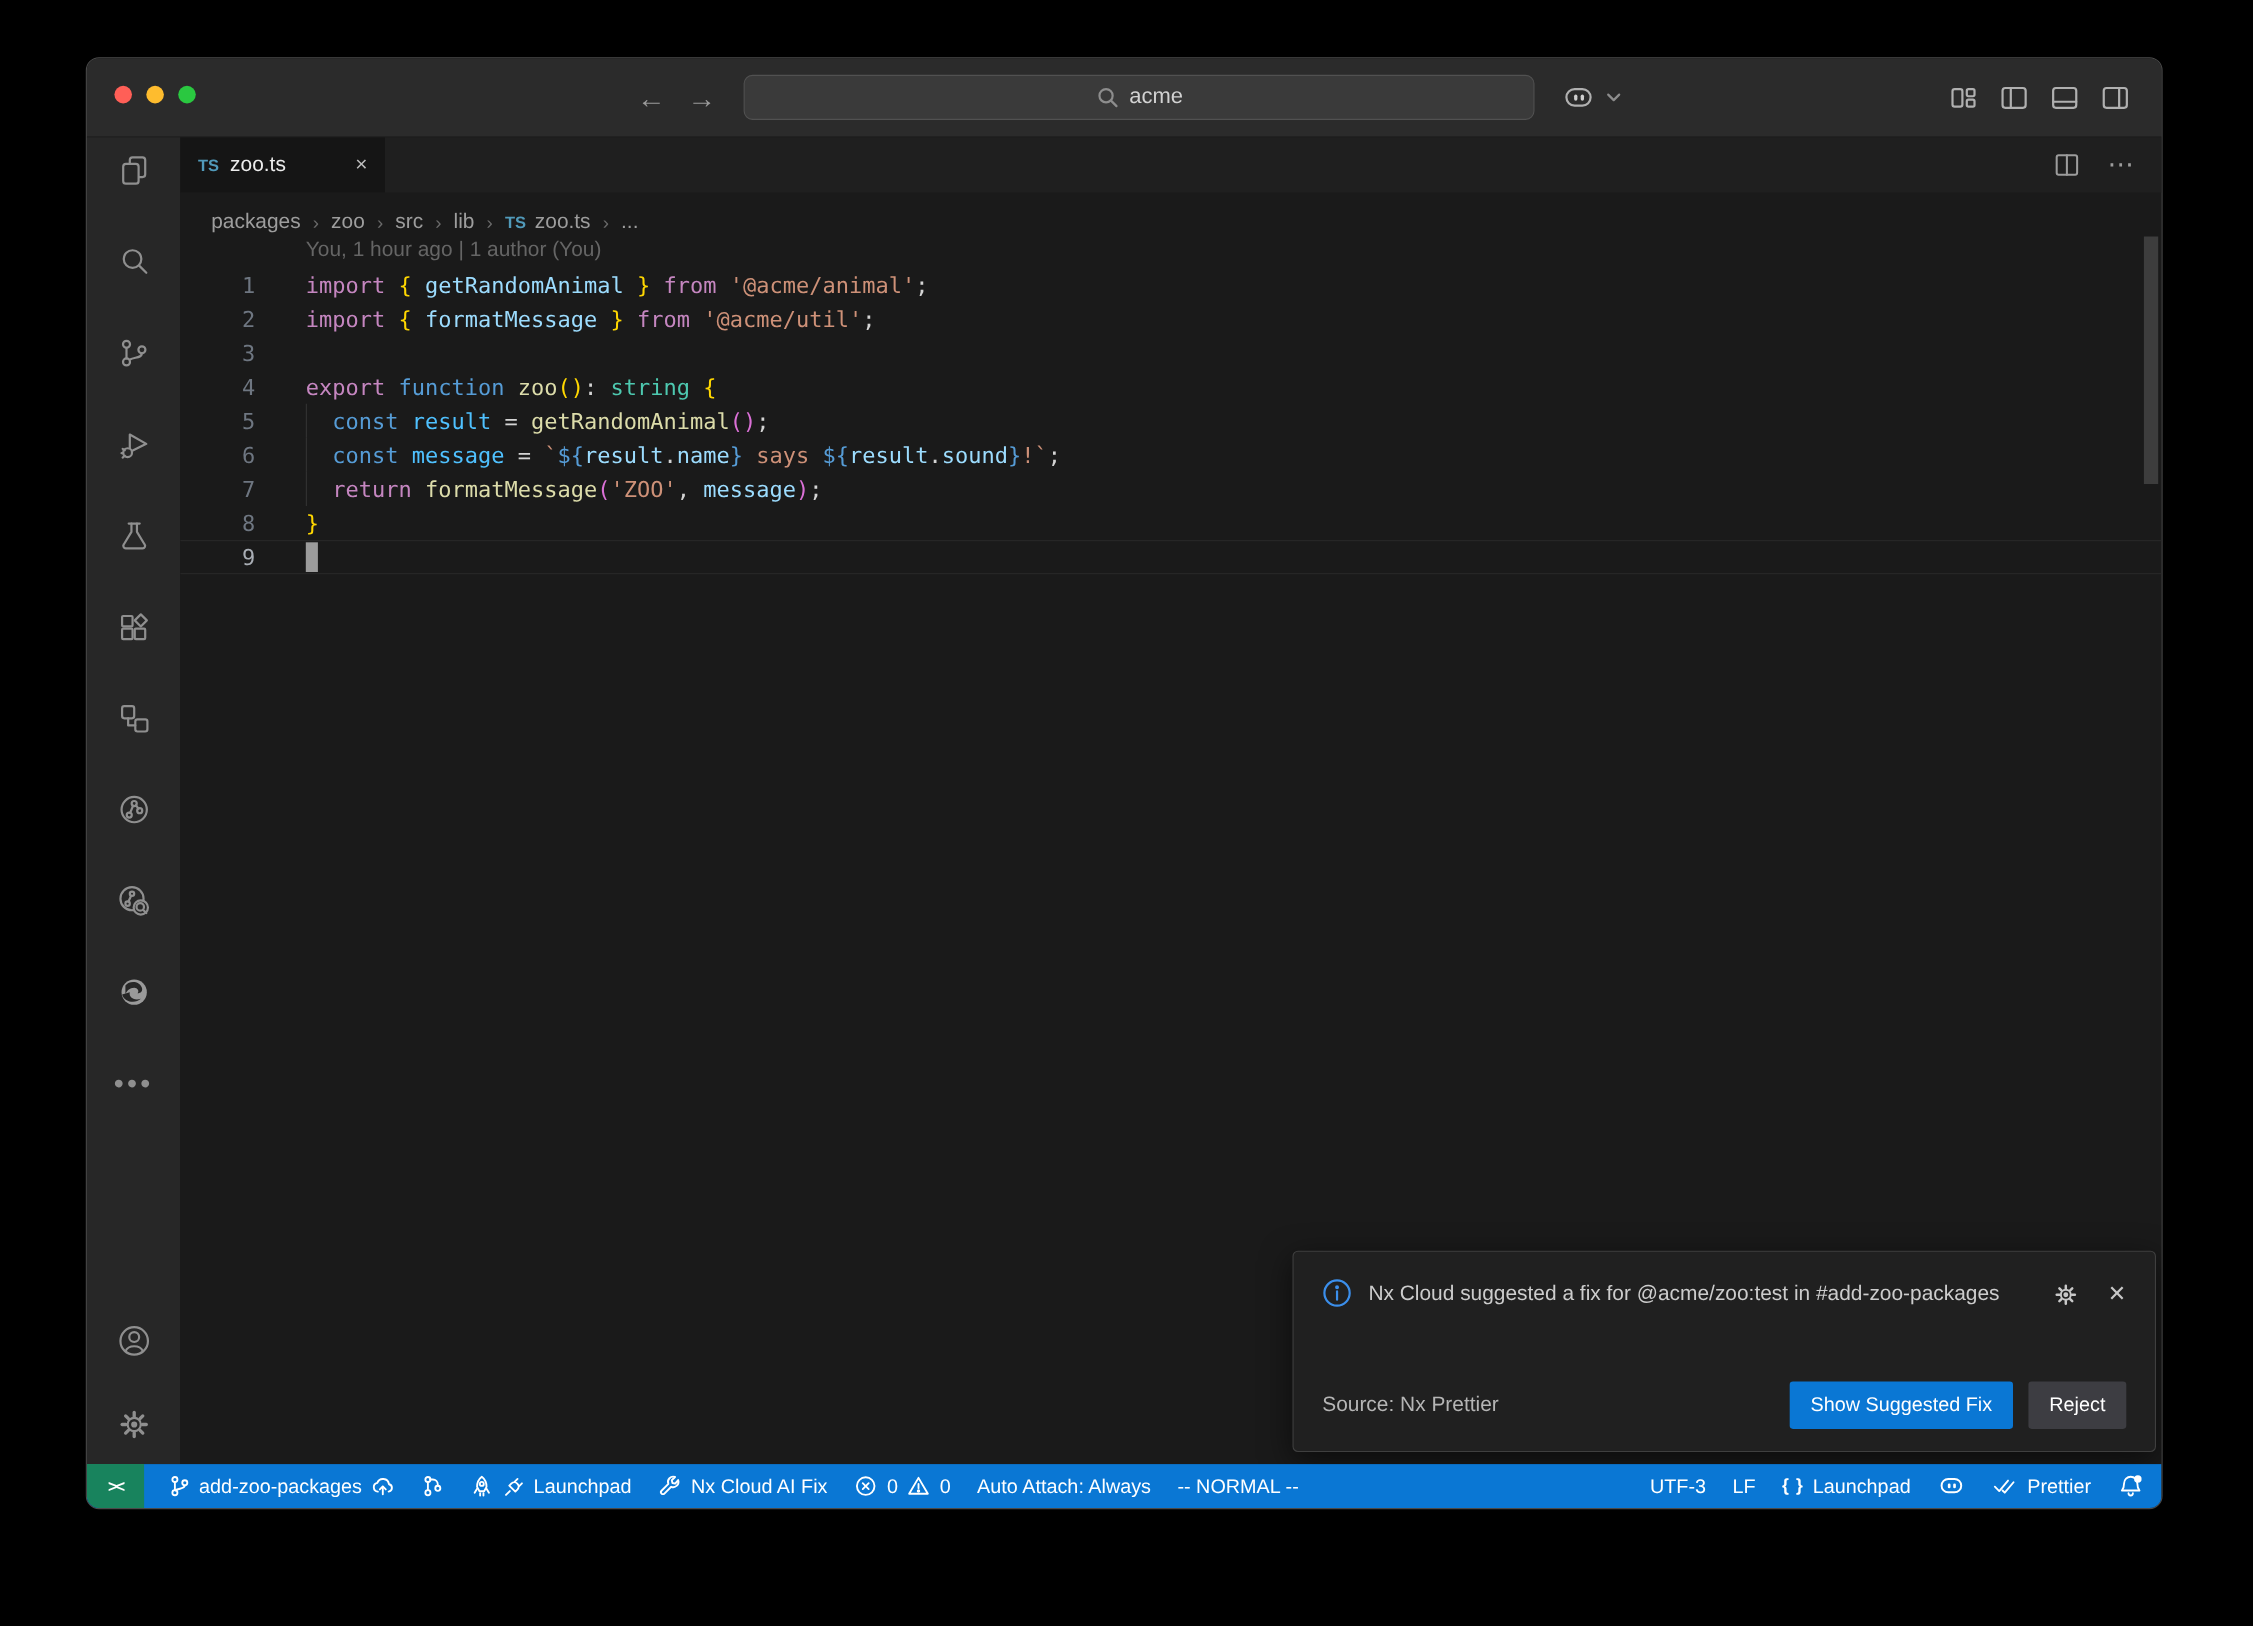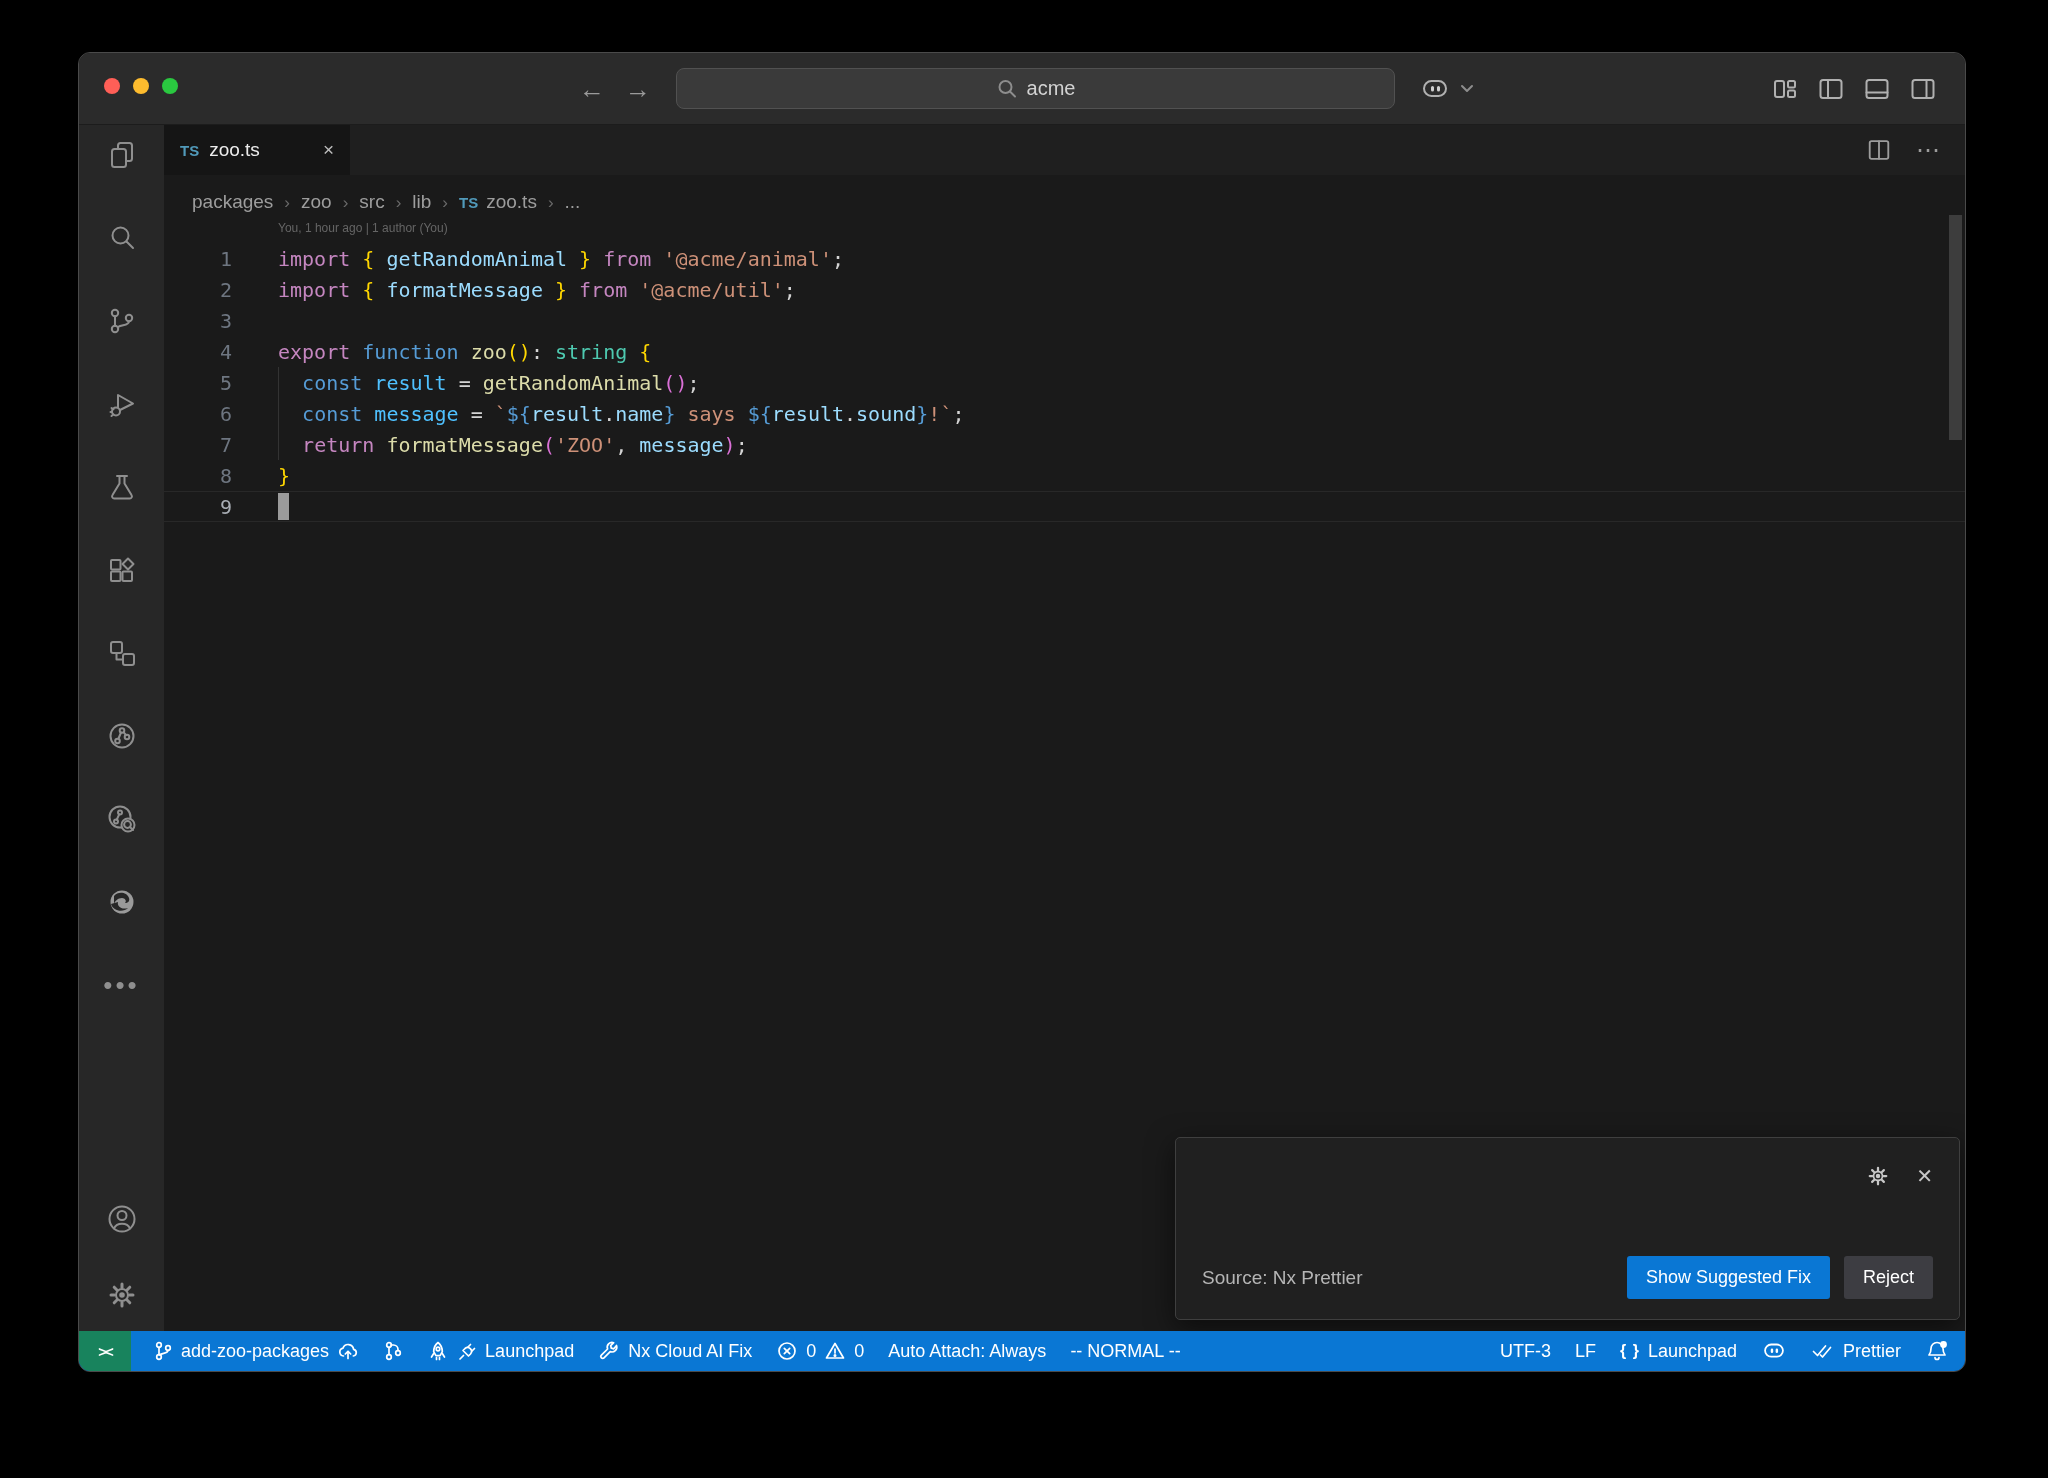--- a/index.html
+++ b/index.html
@@ -48,21 +48,21 @@
   .tab-close { margin-left:auto; color:#bdbdbd; font-size:19px; }
   .tab-actions { position:absolute; right:22px; top:0; height:50px; display:flex; align-items:center; gap:24px; color:#9c9c9c; }
   .tab-actions .dots { font-size:22px; }
 
   .breadcrumbs { position:absolute; left:0; top:50px; right:0; height:38px; display:flex; align-items:flex-end;
                  padding-left:28px; gap:11px; color:#9d9d9d; font-size:19px; }
   .breadcrumbs .sep { color:#6a6a6a; font-size:17px; }
   .crumb-file { display:flex; align-items:center; gap:8px; }
 
   .blame { position:absolute; left:114px; top:88px; height:30px; display:flex; align-items:center;
-           color:#656565; font-size:12px; }
+           color:#656565; font-size:19px; }
 
   .code-lines { position:absolute; left:0; top:118px; right:0; }
   .code-row { position:relative; height:31px; display:flex; align-items:center;
               font-family:"DejaVu Sans Mono", monospace; font-size:20px; white-space:pre; }
   .code-row.active { border-top:1px solid #282828; border-bottom:1px solid #282828; }
   .ln { width:68px; text-align:right; color:#6e7681; flex:0 0 auto; }
   .code-row.active .ln { color:#a9aeb5; }
   .code-text { padding-left:46px; }
   .indent-guide { position:absolute; left:114px; top:0; bottom:0; width:1px; background:#333; }
   .cursor { display:inline-block; width:11px; height:27px; background:#9b9b9b; vertical-align:middle; }
@@ -303,20 +303,28 @@
         <div class="code-row"><span class="ln">6</span><span class="indent-guide"></span><span class="code-text"><span style="color: rgb(212, 212, 212);">  </span><span style="color: rgb(86, 156, 214);">const</span><span style="color: rgb(212, 212, 212);"> </span><span style="color: rgb(79, 193, 255);">message</span><span style="color: rgb(212, 212, 212);"> = </span><span style="color: rgb(206, 145, 120);">`</span><span style="color: rgb(86, 156, 214);">${</span><span style="color: rgb(156, 220, 254);">result</span><span style="color: rgb(212, 212, 212);">.</span><span style="color: rgb(156, 220, 254);">name</span><span style="color: rgb(86, 156, 214);">}</span><span style="color: rgb(206, 145, 120);"> says </span><span style="color: rgb(86, 156, 214);">${</span><span style="color: rgb(156, 220, 254);">result</span><span style="color: rgb(212, 212, 212);">.</span><span style="color: rgb(156, 220, 254);">sound</span><span style="color: rgb(86, 156, 214);">}</span><span style="color: rgb(206, 145, 120);">!`</span><span style="color: rgb(212, 212, 212);">;</span></span></div>
         <div class="code-row"><span class="ln">7</span><span class="indent-guide"></span><span class="code-text"><span style="color: rgb(212, 212, 212);">  </span><span style="color: rgb(197, 134, 192);">return</span><span style="color: rgb(212, 212, 212);"> </span><span style="color: rgb(220, 220, 170);">formatMessage</span><span style="color: rgb(218, 112, 214);">(</span><span style="color: rgb(206, 145, 120);">'ZOO'</span><span style="color: rgb(212, 212, 212);">, </span><span style="color: rgb(156, 220, 254);">message</span><span style="color: rgb(218, 112, 214);">)</span><span style="color: rgb(212, 212, 212);">;</span></span></div>
         <div class="code-row"><span class="ln">8</span><span class="code-text"><span style="color: rgb(255, 215, 0);">}</span></span></div>
         <div class="code-row active"><span class="ln">9</span><span class="code-text"><span class="cursor"></span></span></div>
       </div>
 
     <div class="scrollbar-thumb"></div>
   </div>
 
   <div class="toast">
+    <div class="toast-head">
+      <svg width="27" height="27" viewBox="0 0 27 27" style="flex:0 0 auto; stroke:var(--info); fill:none; stroke-width:2; stroke-linecap:round;">
+        <circle cx="13.5" cy="13.5" r="11.5"></circle>
+        <circle cx="13.5" cy="8.2" r="0.8" fill="#3b8eea"></circle>
+        <line x1="13.5" y1="12" x2="13.5" y2="19.5"></line>
+      </svg>
+      <div class="toast-msg">Nx Cloud suggested a fix for @acme/zoo:test in #add-zoo-packages</div>
+    </div>
     <div class="toast-icons">
       <svg width="24" height="24" viewBox="0 0 32 32" style="stroke:#c8c8c8; fill:none; stroke-width:2.4; stroke-linecap:round;">
         <circle cx="16" cy="16" r="6"></circle>
           <circle cx="16" cy="16" r="1.8" fill="#c8c8c8"></circle>
         <g stroke-width="3">
           <line x1="16" y1="5" x2="16" y2="8.5"></line>
             <line x1="16" y1="23.5" x2="16" y2="27"></line>
           <line x1="5" y1="16" x2="8.5" y2="16"></line>
             <line x1="23.5" y1="16" x2="27" y2="16"></line>
           <line x1="8.2" y1="8.2" x2="10.7" y2="10.7"></line>

